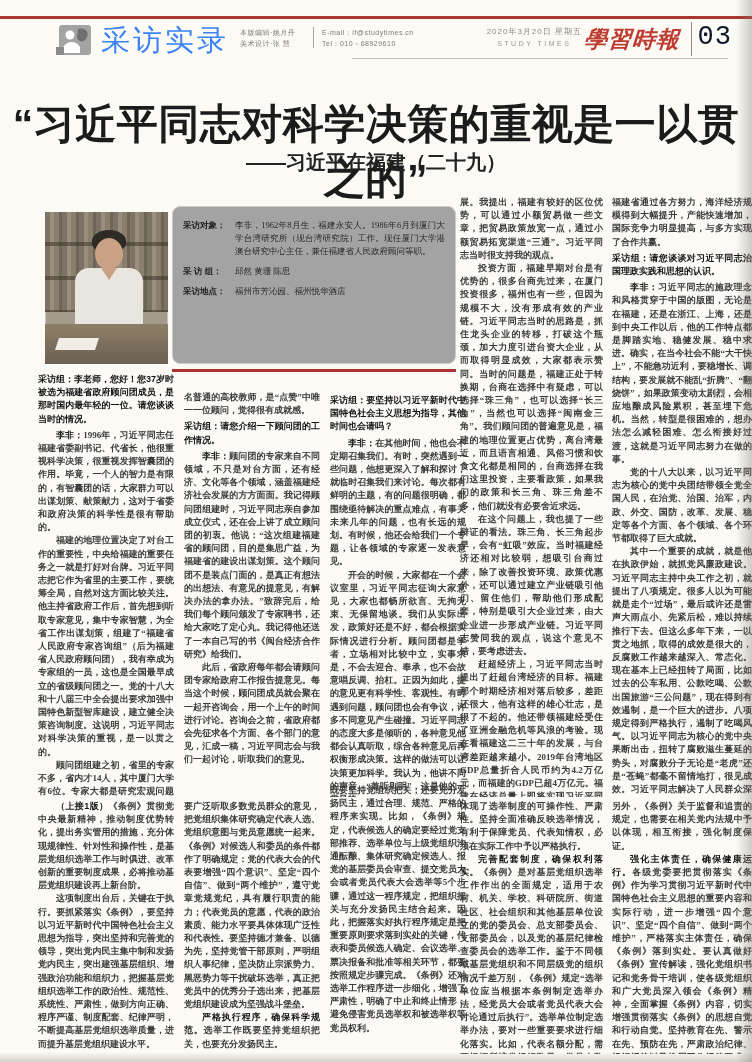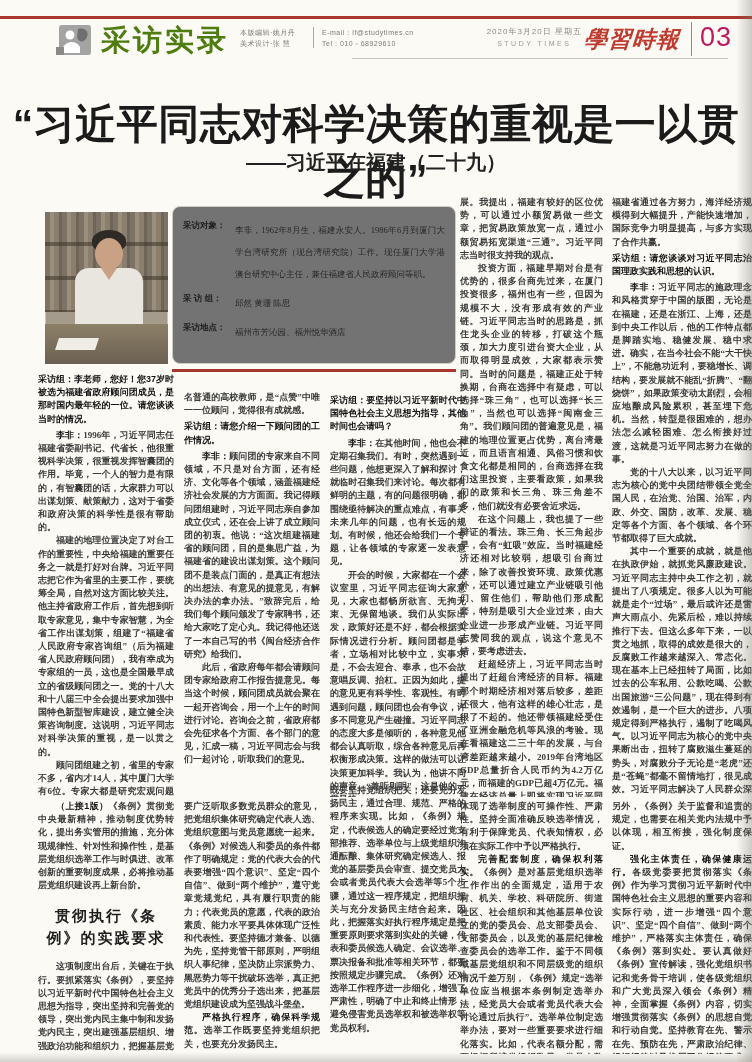--- a/index.html
+++ b/index.html
@@ -8,33 +8,33 @@
   
   .edge-right{position:absolute;top:0;right:0;width:16px;height:100%;
               background:linear-gradient(90deg,rgba(0,0,0,0),rgba(120,115,105,.35));}
   .edge-bottom{position:absolute;left:0;bottom:0;width:100%;height:10px;
                background:linear-gradient(180deg,rgba(0,0,0,0),rgba(120,115,105,.30));}
   
   .top-rule{position:absolute;left:0;top:16px;width:100%;height:3px;background:#ac352e;}
   .hdr-rule{position:absolute;left:352px;top:58px;right:24px;height:1px;background:#c6c4be;}
   .logo-icon{position:absolute;left:56px;top:23px;width:37px;height:34px;}
   .section-title{position:absolute;left:101px;top:21px;font-family:"Liberation Sans","DejaVu Sans",sans-serif;
-                 font-weight:700;font-size:29px;letter-spacing:3px;color:#4d7c0f;}
+                 font-weight:400;font-size:29px;letter-spacing:3px;color:#3b82f6;}
   .meta{position:absolute;top:27px;font-family:"Liberation Sans",sans-serif;font-size:7px;
         line-height:11px;color:#7d7c78;letter-spacing:.5px;}
   .meta-a{left:240px;} .meta-b{left:322px;}
   .meta-bar{position:absolute;left:313px;top:27px;width:1px;height:21px;background:#aaa8a2;}
   .date-blk{position:absolute;right:170px;top:26px;text-align:center;font-family:"Liberation Sans",sans-serif;
             font-size:8px;line-height:12px;color:#8d8c88;letter-spacing:1px;}
   .date-blk .en{font-size:7px;letter-spacing:2.5px;color:#9a9994;}
   .paper-cn{position:absolute;right:72px;top:24px;font-family:"DejaVu Serif",serif;font-style:italic;
             font-weight:bold;font-size:23px;color:#bf3a2f;letter-spacing:1px;transform:skewX(-4deg);}
   .pageno-bar{position:absolute;right:60px;top:22px;width:1px;height:34px;background:#8e8d89;}
-  .pageno{position:absolute;right:20px;top:22px;font-family:Liberation Sans, sans-serif;
-          font-size:27px;color:#be185d;letter-spacing:1px;}
+  .pageno{position:absolute;right:20px;top:22px;font-family:Liberation Mono, monospace;
+          font-size:27px;color:#0f172a;letter-spacing:1px;}
   
   .headline{position:absolute;left:0;top:97px;width:100%;text-align:center;
             font-family:"Liberation Sans","DejaVu Sans",sans-serif;font-weight:900;
             font-size:41px;letter-spacing:.5px;color:#1b1b1b;}
   .deck{position:absolute;left:0;top:149px;width:100%;text-align:center;
         font-family:"Liberation Sans",sans-serif;font-weight:bold;font-size:20px;color:#222;}
   
   .photo{position:absolute;left:45px;top:212px;width:123px;height:152px;overflow:hidden;
          background:#a59b8c;box-shadow:0 0 0 1px #c9c5bc inset;}
   .photo .books{position:absolute;left:0;top:0;width:100%;height:66%;
@@ -42,25 +42,25 @@
   .photo .shelf{position:absolute;left:0;top:0;width:100%;height:66%;
       background:repeating-linear-gradient(180deg,rgba(0,0,0,0) 0 30px,rgba(60,52,40,.55) 30px 34px);}
   .photo .hair{position:absolute;left:47px;top:18px;width:34px;height:22px;border-radius:50% 50% 40% 40%;background:#2e2a26;}
   .photo .face{position:absolute;left:50px;top:26px;width:28px;height:32px;border-radius:50%;background:#c9a184;}
   .photo .shirt{position:absolute;left:30px;top:56px;width:68px;height:58px;border-radius:14px 14px 0 0;background:#e8e6df;}
   .photo .collar{position:absolute;left:56px;top:56px;width:16px;height:12px;background:#c9a184;clip-path:polygon(0 0,100% 0,50% 100%);}
   .photo .desk{position:absolute;left:0;bottom:0;width:100%;height:26%;background:linear-gradient(#8d8068,#6b6052);}
   .photo .paper{position:absolute;left:12px;bottom:14px;width:40px;height:12px;background:#efede6;transform:skewX(-18deg);}
   
   .infobox{position:absolute;left:172px;top:206px;width:284px;height:158px;box-sizing:border-box;
-           border:1px solid #cfccc3;border-radius:8px;background:#737373;padding:12px 10px 8px 10px;}
+           border:1px solid #cfccc3;border-radius:8px;background:#a3a3a3;padding:12px 10px 8px 10px;}
   .ib-row{display:flex;margin-bottom:7px;}
   .ib-label{flex:0 0 52px;font-family:"Liberation Sans",sans-serif;font-weight:bold;
             font-size:8.5px;line-height:13px;color:#1d1d1d;}
-  .ib-text{flex:1;font-size:8.5px;line-height:22px;color:#262626;text-align:justify;}
+  .ib-text{flex:1;font-size:8.5px;line-height:13px;color:#262626;text-align:justify;}
   .box-rule{position:absolute;left:172px;top:369px;width:284px;height:3px;background:#a8362e;}
   
   .col{position:absolute;overflow:hidden;font-size:9px;line-height:13.2px;color:#3c3c3c;text-align:justify;}
   .tc1{left:38px;top:370px;width:136px;height:427px;}
   .tc2{left:184px;top:391px;width:136px;height:406px;}
   .tc3{left:330px;top:391px;width:136px;height:406px;}
   .tc4{left:460px;top:196px;width:143px;height:601px;}
   .tc5{left:612px;top:196px;width:140px;height:601px;}
   .bc1{left:38px;top:800px;width:136px;height:254px;}
   .bc2{left:184px;top:800px;width:136px;height:254px;}
@@ -165,21 +165,20 @@
   <div class="col tc5">
       <p class="para cont">福建省通过各方努力，海洋经济规模得到大幅提升，产能快速增加，国际竞争力明显提高，与多方实现了合作共赢。</p>
       <div class="qline">采访组：请您谈谈对习近平同志治国理政实践和思想的认识。</div>
       <p class="para"><b>李非：</b>习近平同志的施政理念和风格贯穿于中国的版图，无论是在福建，还是在浙江、上海，还是到中央工作以后，他的工作特点都是脚踏实地、稳健发展、稳中求进。确实，在当今社会不能“大干快上”，不能急功近利，要稳增长、调结构，要发展就不能乱“折腾”、“翻烧饼”，如果政策变动太剧烈，会相应地酿成风险累积，甚至埋下危机。当然，转型是很困难的，想办法怎么减轻困难、怎么衔接好过渡，这就是习近平同志努力在做的事。</p>
       <p class="para">党的十八大以来，以习近平同志为核心的党中央团结带领全党全国人民，在治党、治国、治军，内政、外交、国防，改革、发展、稳定等各个方面、各个领域、各个环节都取得了巨大成就。</p>
       <p class="para">其中一个重要的成就，就是他在执政伊始，就抓党风廉政建设。习近平同志主持中央工作之初，就提出了八项规定。很多人以为可能就是走个“过场”，最后或许还是雷声大雨点小、先紧后松，难以持续推行下去。但这么多年下来，一以贯之地抓，取得的成效是很大的，反腐败工作越来越深入、常态化。现在基本上已经扭转了局面，比如过去的公车私用、公款吃喝、公款出国旅游“三公问题”，现在得到有效遏制，是一个巨大的进步。八项规定得到严格执行，遏制了吃喝风气。以习近平同志为核心的党中央果断出击，扭转了腐败滋生蔓延的势头，对腐败分子无论是“老虎”还是“苍蝇”都毫不留情地打，很见成效。习近平同志解决了人民群众深恶痛绝、严重影响党群关系的问题，党的作风得到了好转，人民群众对党和政府的信任度大大提升。</p>
     </div>
 
   <div class="col bc1">
       <p class="para"><b>（上接1版）</b>《条例》贯彻党中央最新精神，推动制度优势转化，提出务实管用的措施，充分体现规律性、针对性和操作性，是基层党组织选举工作与时俱进、改革创新的重要制度成果，必将推动基层党组织建设再上新台阶。</p>
-      <div class="subhead">贯彻执行《条例》的实践要求</div>
       <p class="para">这项制度出台后，关键在于执行。要抓紧落实《条例》，要坚持以习近平新时代中国特色社会主义思想为指导，突出坚持和完善党的领导，突出党内民主集中制和发扬党内民主，突出建强基层组织、增强政治功能和组织力，把握基层党组织选举工作的政治性、规范性、系统性、严肃性，做到方向正确、程序严谨、制度配套、纪律严明，不断提高基层党组织选举质量，进而提升基层党组织建设水平。</p>
     </div>
   <div class="col bc2">
       <p class="para cont">要广泛听取多数党员群众的意见，把党组织集体研究确定代表人选、党组织意图与党员意愿统一起来。《条例》对候选人和委员的条件都作了明确规定：党的代表大会的代表要增强“四个意识”、坚定“四个自信”、做到“两个维护”，遵守党章党规党纪，具有履行职责的能力；代表党员的意愿，代表的政治素质、能力水平要具体体现广泛性和代表性。要坚持德才兼备、以德为先，坚持党管干部原则，严明组织人事纪律，坚决防止宗派势力、黑恶势力等干扰破坏选举，真正把党员中的优秀分子选出来，把基层党组织建设成为坚强战斗堡垒。</p>
       <p class="para"><b>严格执行程序，确保科学规范。</b>选举工作既要坚持党组织把关，也要充分发扬民主。</p>
     </div>
   <div class="col bc3">
       <p class="para cont">既要坚持党组织把关，还要充分发扬民主，通过合理、规范、严格的程序来实现。比如，《条例》规定，代表候选人的确定要经过党支部推荐、选举单位与上级党组织沟通酝酿、集体研究确定候选人、报党的基层委员会审查、提交党员大会或者党员代表大会选举等5个步骤，通过这一程序规定，把组织把关与充分发扬民主结合起来。因此，把握落实好执行程序规定是把重要原则要求落到实处的关键，代表和委员候选人确定、会议选举、票决报备和批准等相关环节，都要按照规定步骤完成。《条例》还对选举工作程序进一步细化，增强了严肃性，明确了中止和终止情形，避免侵害党员选举权和被选举权等党员权利。</p>
     </div>
   <div class="col bc4">

